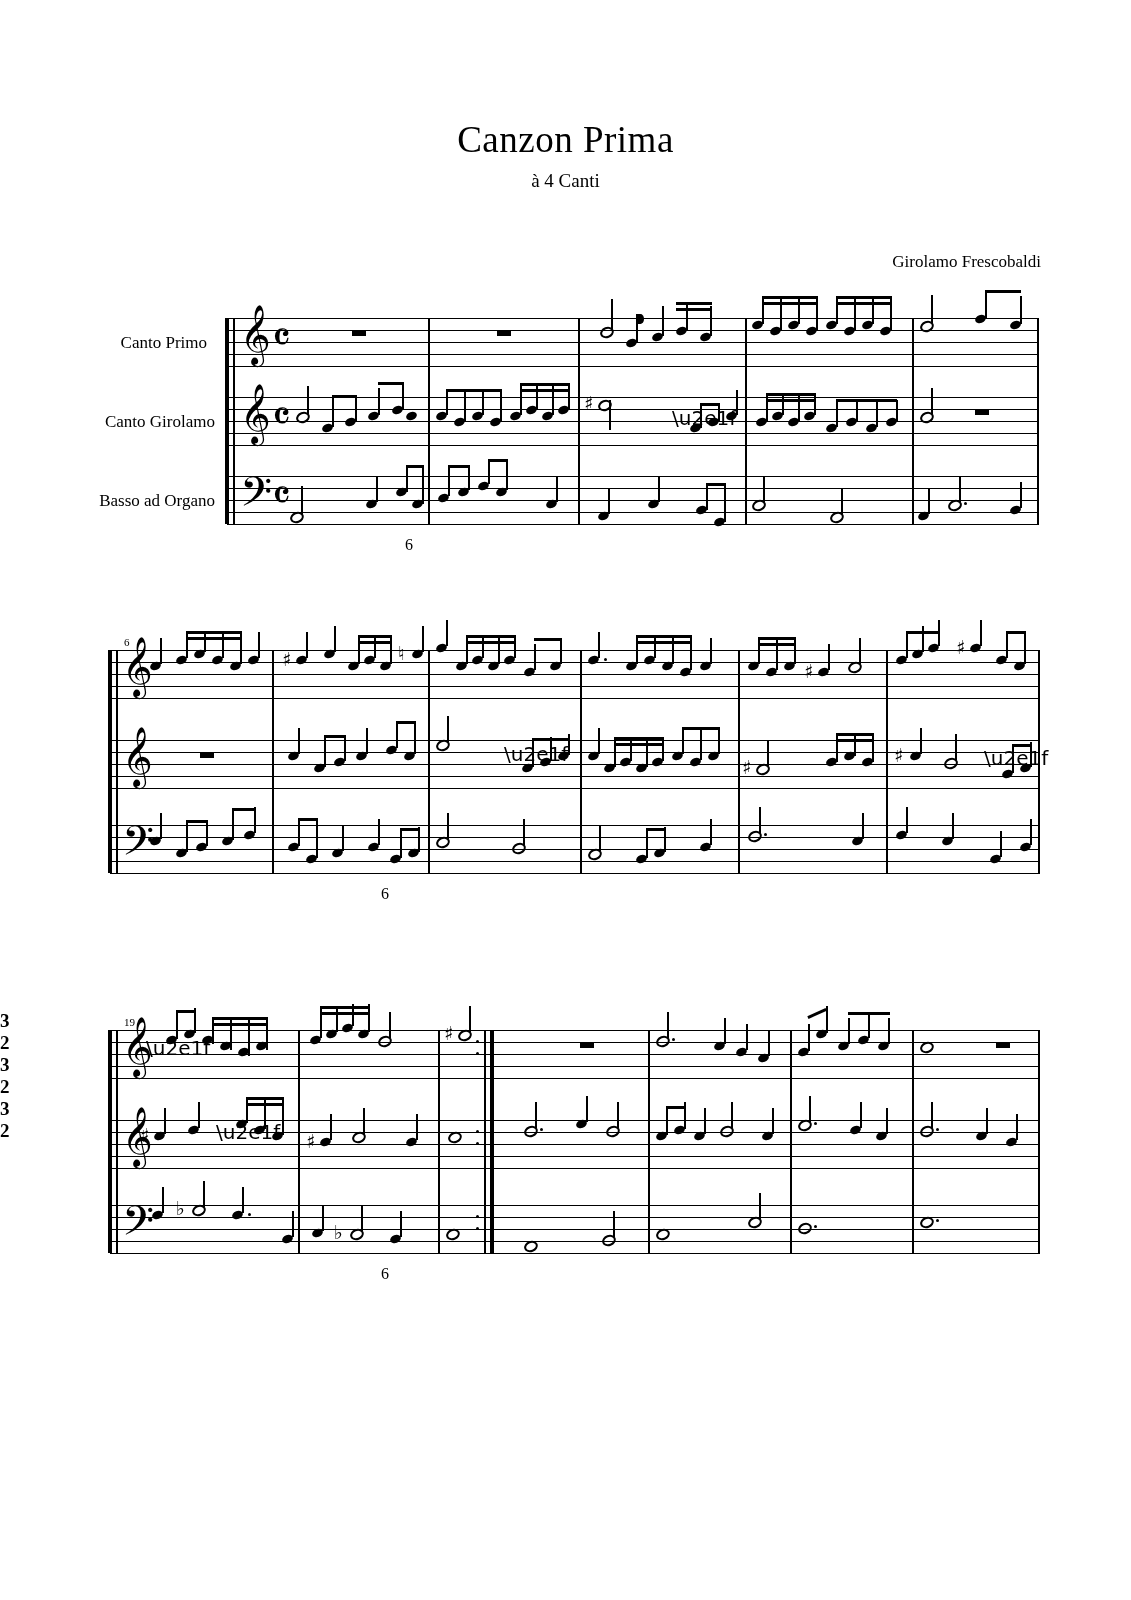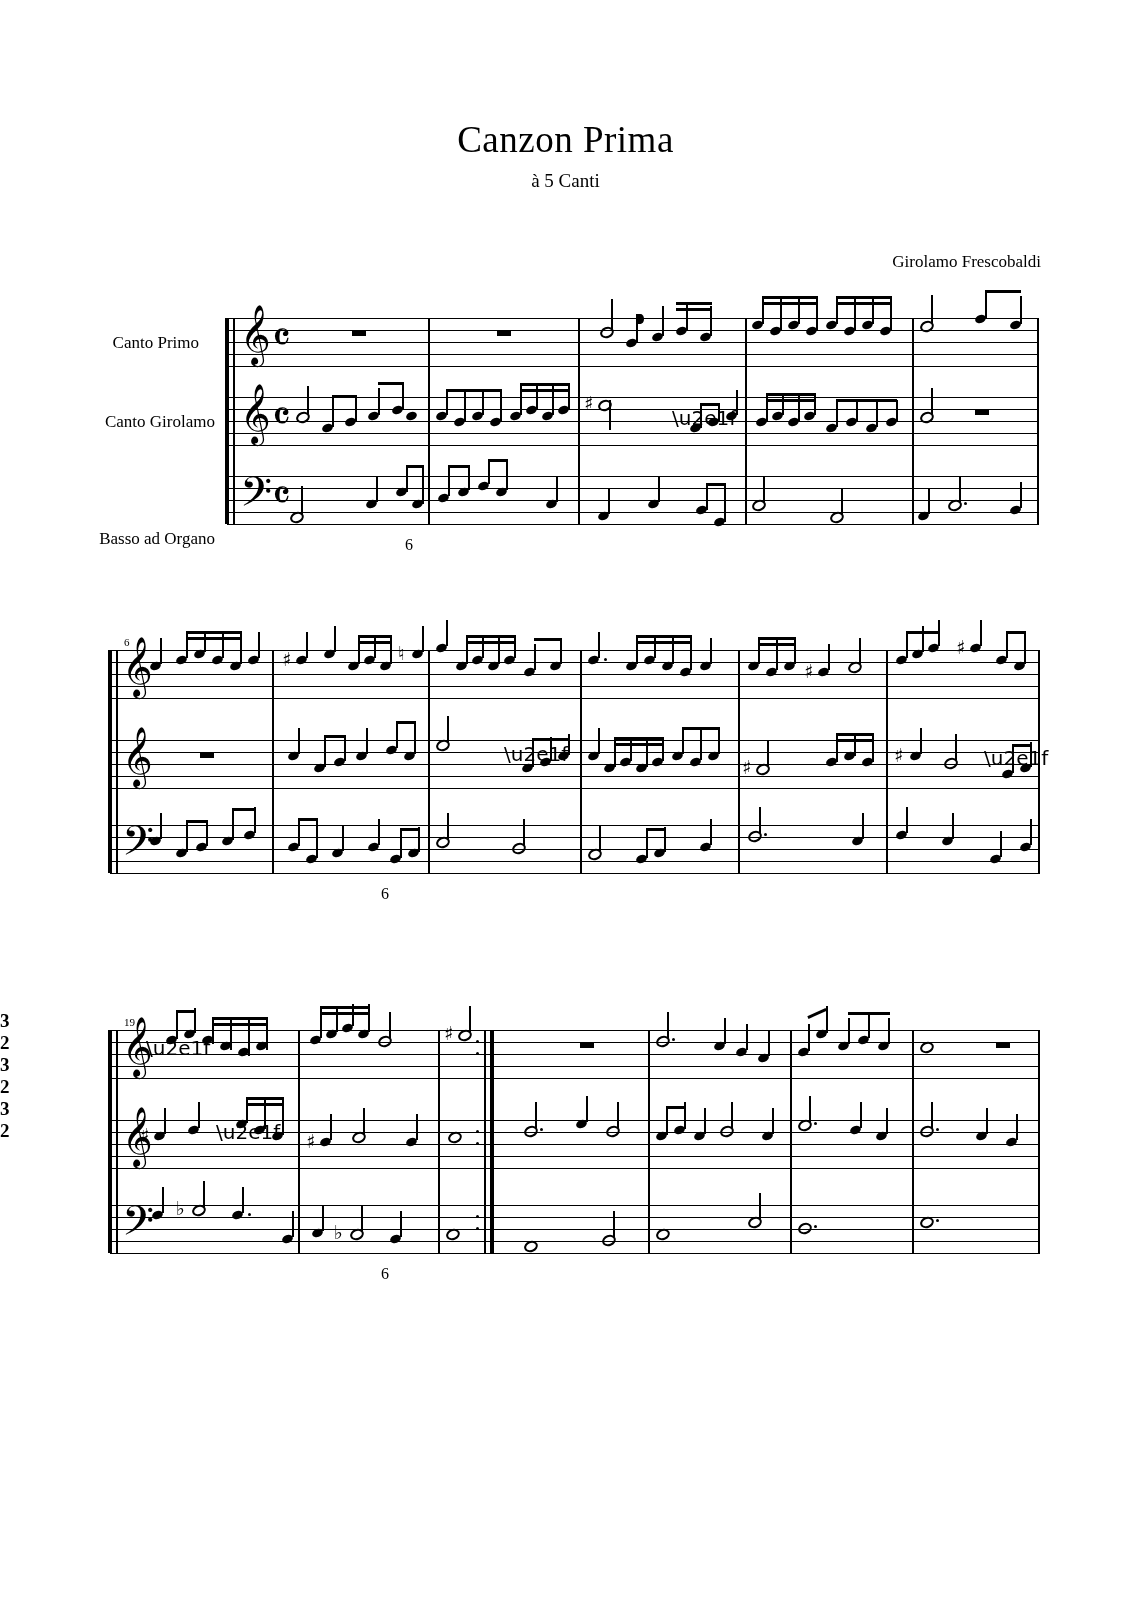--- a/index.html
+++ b/index.html
@@ -167,28 +167,28 @@
     position: absolute;
     height: 1px;
     background: #000;
     width: 17px;
   }
 </style>
 </head>
 <body>
 
 <div class="title">Canzon Prima</div>
-<div class="subtitle">à 5 Canti</div>
+<div class="subtitle">à 4 Canti</div>
 <div class="composer">Girolamo Frescobaldi</div>
 
 <div class="system" id="system-1">
 
-  <div class="part-label" style="left:24px; top:33px; width:175px;">Canto Primo</div>
+  <div class="part-label" style="left:32px; top:33px; width:175px;">Canto Primo</div>
   <div class="part-label" style="left:40px; top:112px; width:175px;">Canto Girolamo</div>
-  <div class="part-label" style="left:40px; top:191px; width:175px;margin-top:38px;">Basso ad Organo</div>
+  <div class="part-label" style="left:40px; top:191px; width:175px;">Basso ad Organo</div>
 
   <div class="staff" style="left:227px; top:18px; width:812px;">
     <div class="line"></div>
     <div class="line"></div>
     <div class="line"></div>
     <div class="line"></div>
     <div class="line"></div>
   </div>
   <div class="staff" style="left:227px; top:97px; width:812px;">
     <div class="line"></div>

